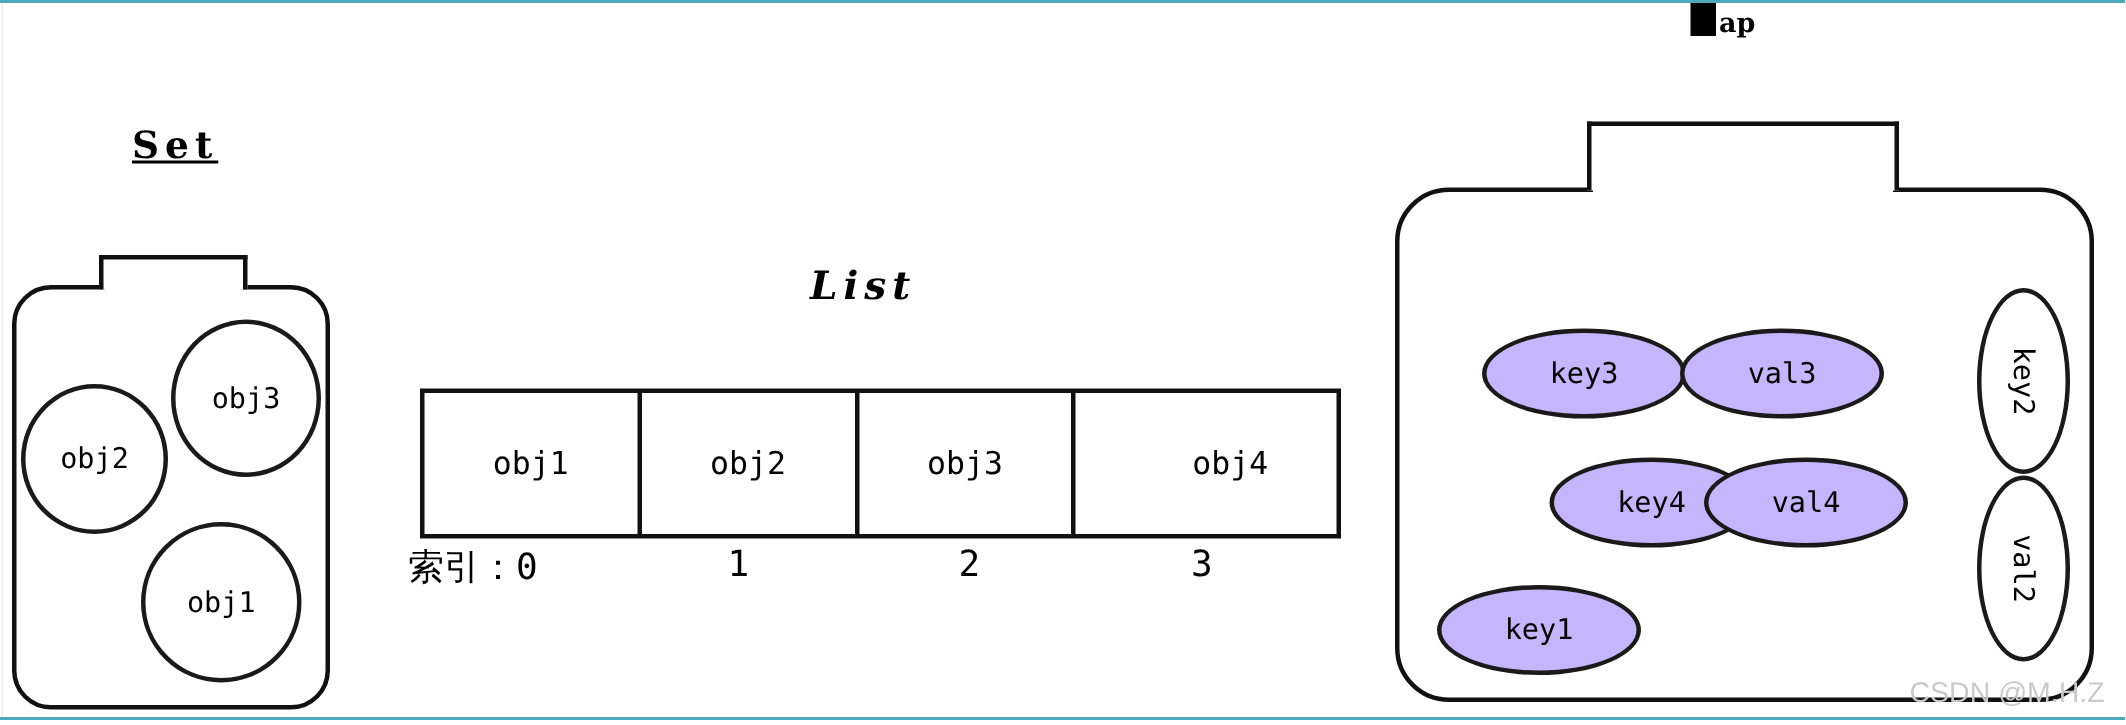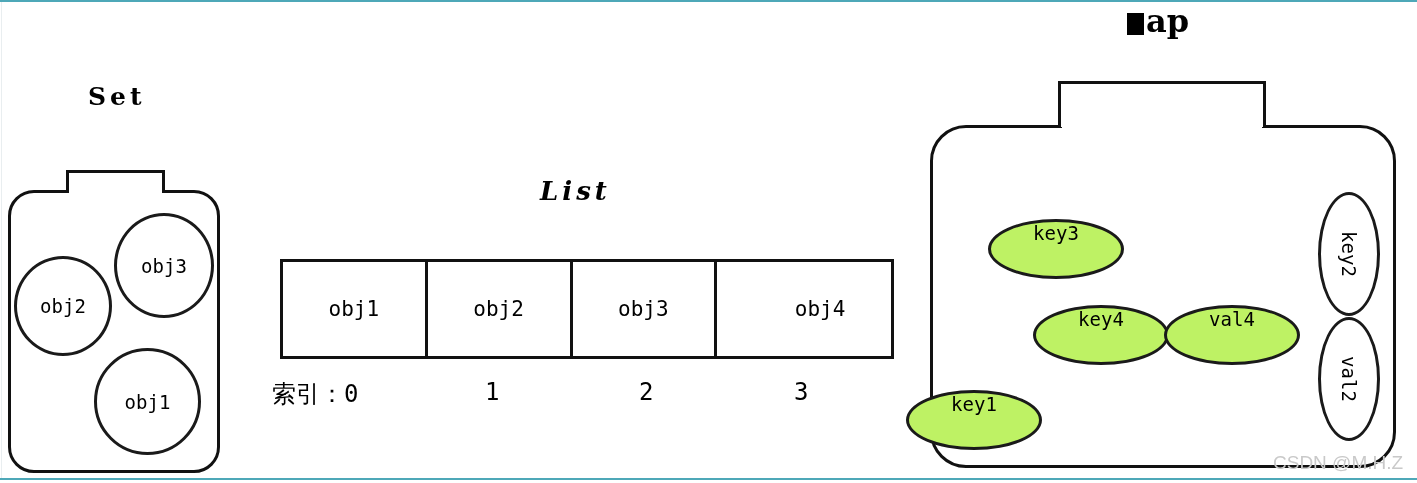--- a/index.html
+++ b/index.html
@@ -35,23 +35,23 @@
 
   
   .title {
     position: absolute;
     font-family: "DejaVu Serif", "Liberation Serif", serif;
     font-weight: bold;
     color: #000000;
     letter-spacing: 2px;
     white-space: nowrap;
   }
-  #title-set  { left: 88px;  top: 82px;  font-size: 25px; letter-spacing: 4px; }
+  #title-set  { left: 88px;  top: 82px;  font-size: 25px; letter-spacing: 4px; text-decoration: underline; }
   #title-list { left: 540px; top: 176px; font-size: 26px; letter-spacing: 4px; font-style: italic; }
-  #title-map  { left: 1127px; top: 2px;  font-size: 32px; letter-spacing: 0px; }
+  #title-map  { left: 1127px; top: 2px;  font-size: 18px; letter-spacing: 0px; }
   .tofu {
     display: inline-block;
     width: 17px;
     height: 22px;
     background: #000000;
     vertical-align: -3px;
     margin-right: 2px;
   }
 
   
@@ -135,21 +135,21 @@
     position: absolute;
     left: 272px; top: 362px;
     width: 626px; height: 34px;
   }
   .index-label {
     position: absolute;
     font-family: "DejaVu Sans Mono", "Liberation Mono", monospace;
     font-size: 24px;
     color: #000000;
     white-space: nowrap;
-    top: 16px;
+    top: 0;
   }
   #index-0 { left: 0px;   }
   #index-1 { left: 213px; }
   #index-2 { left: 367px; }
   #index-3 { left: 522px; }
 
   
   #map-box {
     left: 930px; top: 125px;
     width: 466px; height: 343px;
@@ -161,34 +161,35 @@
   }
   #map-tab-mask {
     left: 1062px; top: 122px;
     width: 200px; height: 7px;
   }
 
   .ellipse {
     position: absolute;
     border: 3px solid #1a1a1a;
     border-radius: 50%;
-    background: #bef264;
-    box-sizing: border-box;
-    display: flex;
+    background: #c4b5fd;
+    box-sizing: border-box;
+    display: flex;
+    align-items: center;
     justify-content: center;
     font-family: "DejaVu Sans Mono", "Liberation Mono", monospace;
     font-size: 19px;
     color: #000000;
     z-index: 2;
   }
   #ell-key3 { left: 988px;  top: 219px; width: 136px; height: 60px; }
   #ell-val3 { left: 1120px; top: 219px; width: 136px; height: 60px; }
   #ell-key4 { left: 1033px; top: 305px; width: 136px; height: 60px; }
-  #ell-val4 { left: 1164px; top: 305px; width: 136px; height: 60px; }
-  #ell-key1 { left: 906px;  top: 390px; width: 136px; height: 60px; }
+  #ell-val4 { left: 1136px; top: 305px; width: 136px; height: 60px; }
+  #ell-key1 { left: 958px;  top: 390px; width: 136px; height: 60px; }
   #ell-val1 { left: 1090px; top: 390px; width: 136px; height: 60px; }
 
   .ellipse-vert {
     position: absolute;
     border: 3px solid #1a1a1a;
     border-radius: 50%;
     background: #ffffff;
     box-sizing: border-box;
     display: flex;
     align-items: center;
@@ -262,20 +263,23 @@
     <span class="tofu"></span><span>ap</span>
   </div>
 
   <div class="tab" id="map-tab"></div>
   <div class="tab-mask" id="map-tab-mask"></div>
   <div class="box" id="map-box"></div>
 
   <div class="ellipse" id="ell-key3">
     <span>key3</span>
   </div>
+  <div class="ellipse" id="ell-val3">
+    <span>val3</span>
+  </div>
 
   <div class="ellipse" id="ell-key4">
     <span>key4</span>
   </div>
   <div class="ellipse" id="ell-val4">
     <span>val4</span>
   </div>
 
   <div class="ellipse" id="ell-key1">
     <span>key1</span>

